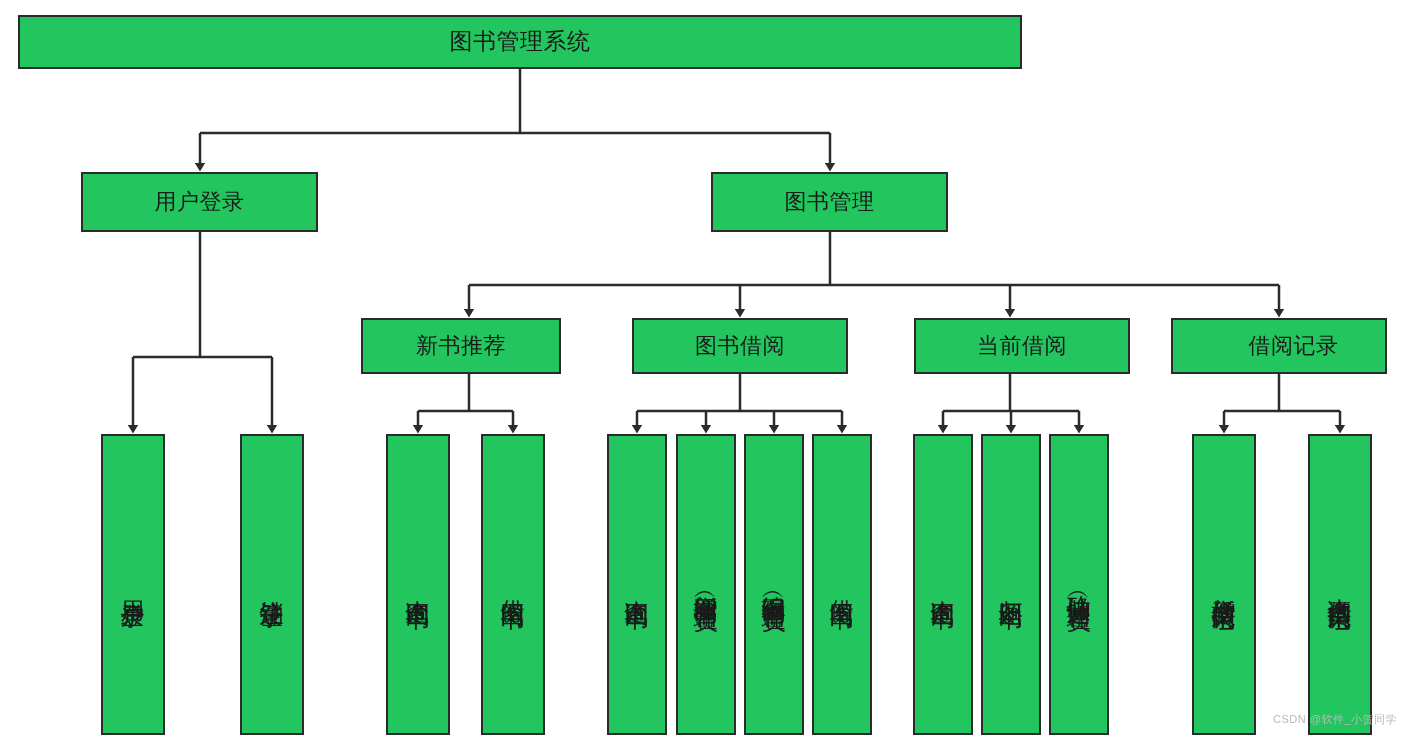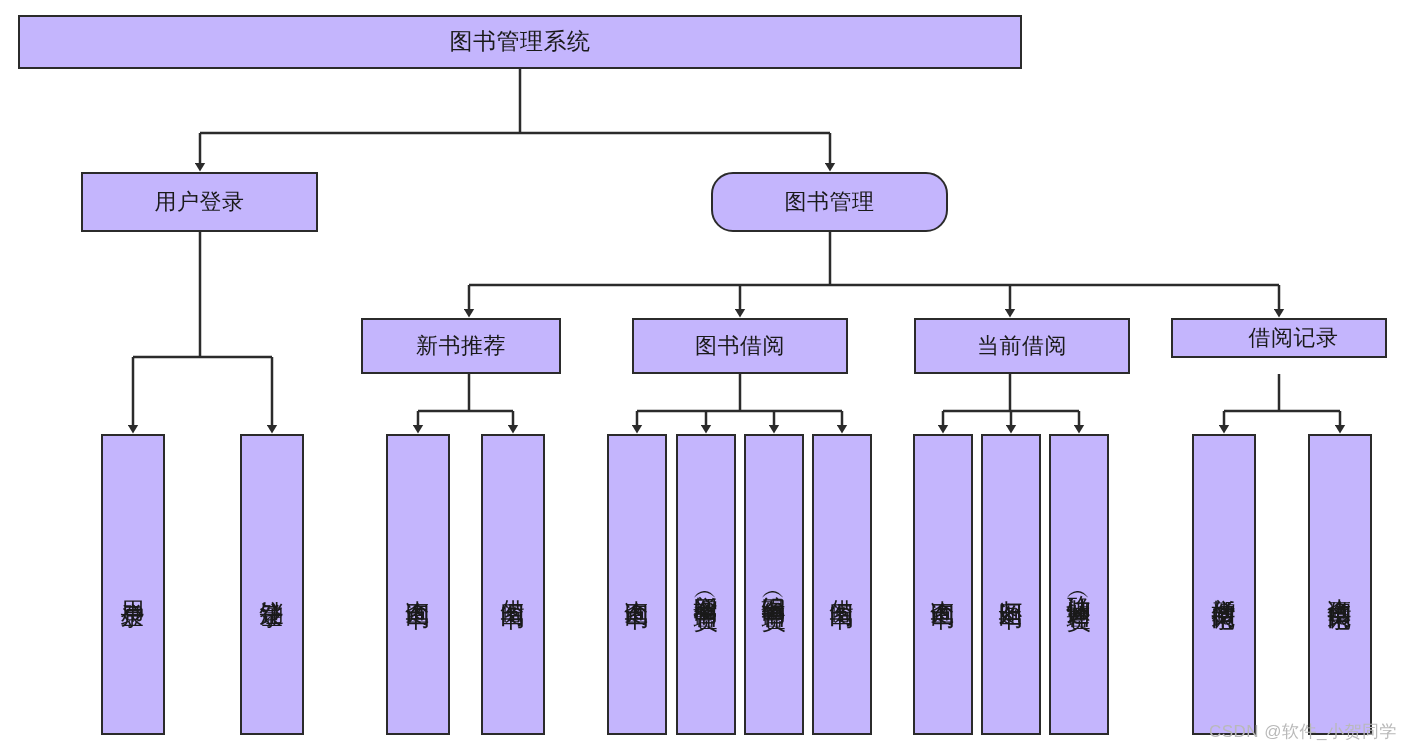--- a/index.html
+++ b/index.html
@@ -22,21 +22,21 @@
     left: 0;
     top: 0;
     width: 1405px;
     height: 747px;
     pointer-events: none;
   }
   .node {
     position: absolute;
     box-sizing: border-box;
     border: 2.5px solid #2b2b2b;
-    background: #c4b5fd;
+    background: #22c55e;
     display: flex;
     align-items: center;
     justify-content: center;
     color: #1a1a1a;
   }
   .node-label {
     display: block;
     text-align: center;
     line-height: 1.18;
     color: #1a1a1a;
@@ -57,22 +57,22 @@
     writing-mode: vertical-rl;
     text-orientation: upright;
     font-size: 24px;
     letter-spacing: 2px;
     line-height: 1.05;
     max-height: 290px;
   }
   #watermark {
     position: absolute;
     right: 8px;
-    bottom: 4px;
-    font-size: 17px;
+    bottom: 20px;
+    font-size: 11px;
     color: #b9b9b9;
     letter-spacing: 0.5px;
     white-space: nowrap;
     font-family: "Liberation Sans", "DejaVu Sans", sans-serif;
   }
 </style>
 </head>
 <body>
 
 <div id="canvas">
@@ -118,33 +118,33 @@
         <path d="M1340,411 L1340,425" marker-end="url(#arrow)"></path>
       </g>
   </svg>
   <div id="nodes">
       <div class="node horizontal root" style="left: 18px; top: 15px; width: 1004px; height: 54px;">
         <span class="node-label">图书管理系统</span>
       </div>
       <div class="node horizontal" style="left: 81px; top: 172px; width: 237px; height: 60px;">
         <span class="node-label">用户登录</span>
       </div>
-      <div class="node horizontal" style="left: 711px; top: 172px; width: 237px; height: 60px; border-radius: 22px;">
+      <div class="node horizontal" style="left: 711px; top: 172px; width: 237px; height: 60px;">
         <span class="node-label">图书管理</span>
       </div>
       <div class="node horizontal" style="left: 361px; top: 318px; width: 200px; height: 56px;">
         <span class="node-label">新书推荐</span>
       </div>
       <div class="node horizontal" style="left: 632px; top: 318px; width: 216px; height: 56px; justify-content: center;">
         <span class="node-label">图书借阅</span>
       </div>
       <div class="node horizontal" style="left: 914px; top: 318px; width: 216px; height: 56px;">
         <span class="node-label">当前借阅</span>
       </div>
-      <div class="node horizontal" style="left: 1171px; top: 318px; width: 216px; height: 40px; padding-left: 29px;">
+      <div class="node horizontal" style="left: 1171px; top: 318px; width: 216px; height: 56px; padding-left: 29px;">
         <span class="node-label">借阅记录</span>
       </div>
       <div class="node vertical" style="left: 101px; top: 434px; width: 64px; height: 301px;">
         <span class="node-label">用户登录</span>
       </div>
       <div class="node vertical" style="left: 240px; top: 434px; width: 64px; height: 301px;">
         <span class="node-label">注销登录</span>
       </div>
       <div class="node vertical" style="left: 386px; top: 434px; width: 64px; height: 301px;">
         <span class="node-label">查询图书</span>

